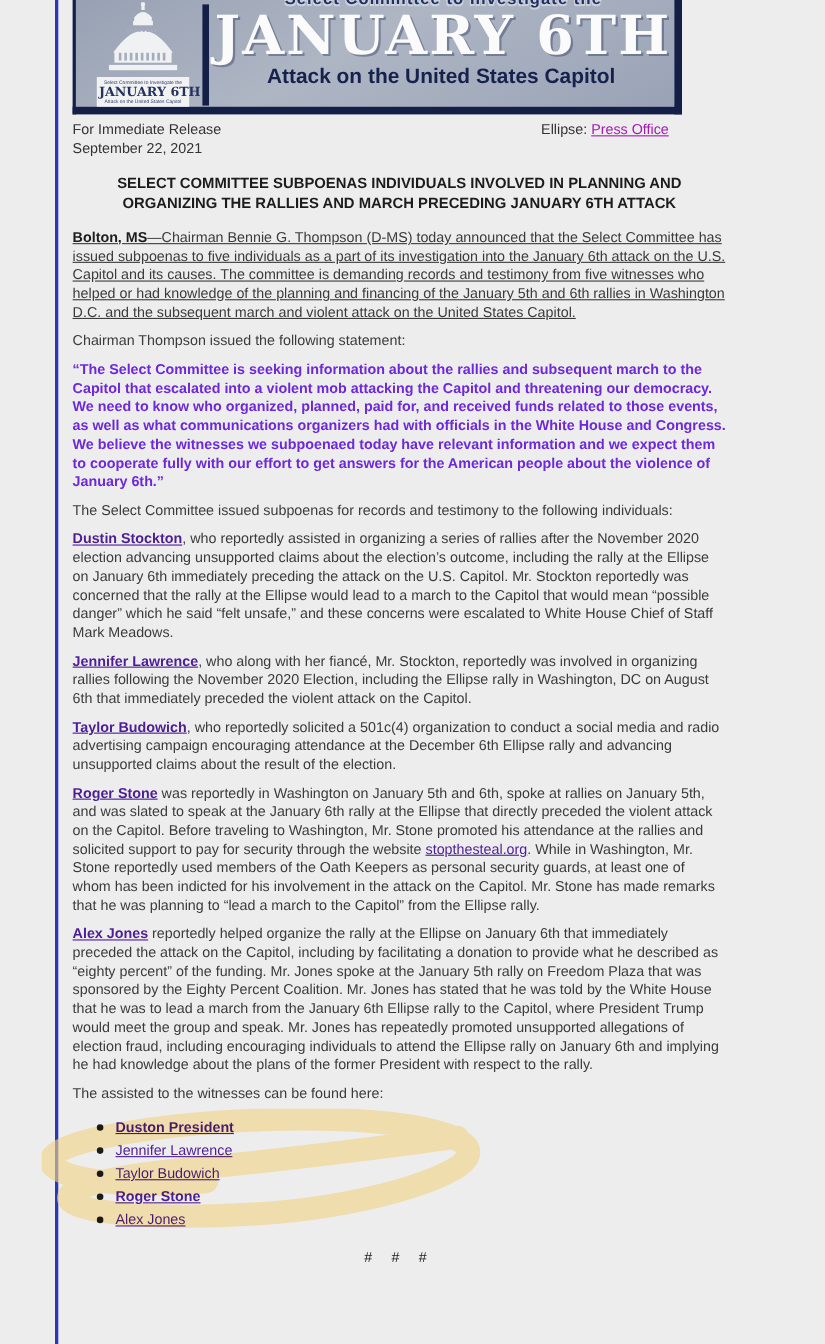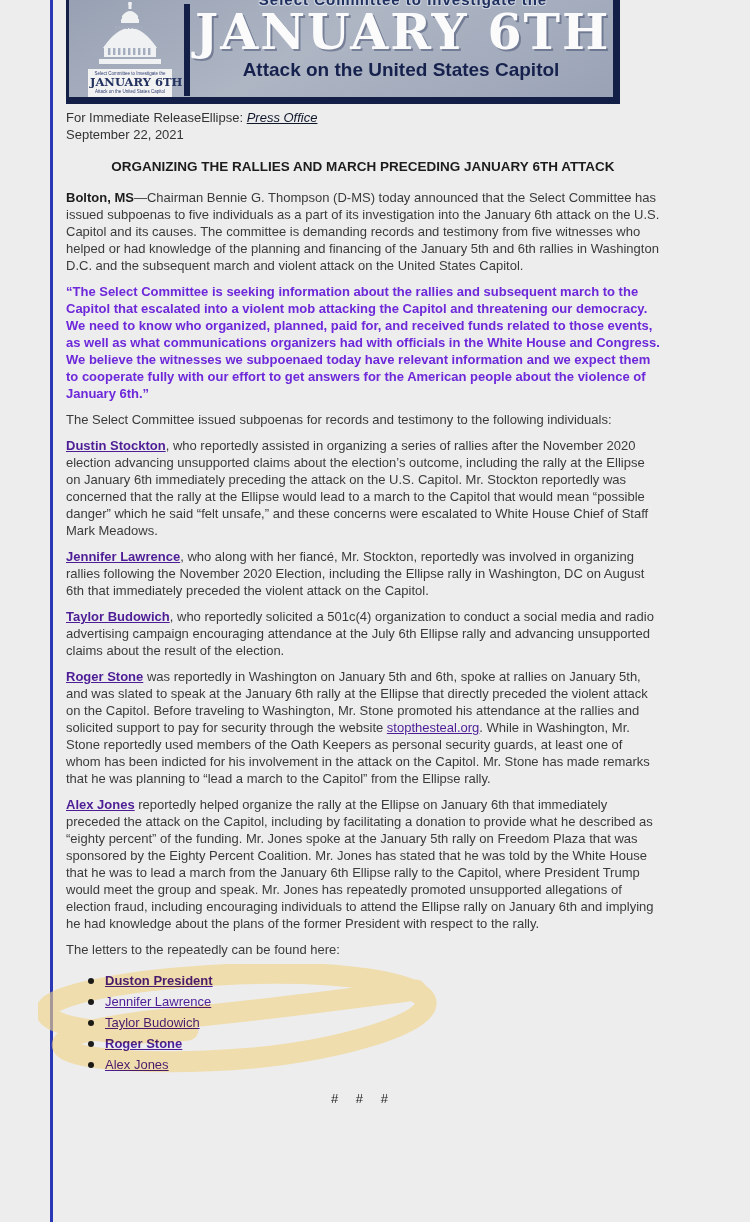--- a/index.html
+++ b/index.html
@@ -56,35 +56,35 @@
     padding:2px 2px 3px 2px;box-sizing:border-box;
   }
   .logo-line-small{
     font-size:4.5px;line-height:5px;color:#2a3a6e;white-space:nowrap;overflow:hidden;
   }
   .logo-line-title{
     font-family:"DejaVu Serif",serif;font-weight:bold;font-size:11.5px;
     line-height:13px;color:#24325f;white-space:nowrap;
   }
   
-  .meta-row{display:flex;margin-top:5px;
+  .meta-row{display:flex;justify-content:space-between;margin-top:5px;
     font-size:13px;line-height:17px;color:#333;}
   .contact{margin-right:52px;}
   a,.link{color:#4c1d95;text-decoration:underline;cursor:pointer;}
-  .contact .link{color:#0f172a;font-style:italic;}
+  .contact .link{color:#a21caf;}
   .namelink{font-weight:bold;}
   
   .headline{
     margin-top:15px;text-align:center;font-weight:bold;
     font-size:13.5px;line-height:18px;color:#1c1c1c;
   }
   .body-p{
     margin:9px 0 0 0;font-size:13px;line-height:17px;color:#3b3b3b;
   }
-  .body-p.first{margin-top:13px;}
+  .body-p.first{margin-top:13px;text-decoration:underline;}
   .quote-p{font-weight:bold;color:#6d28d9;}
   b.dateline{color:#1c1c1c;}
   
   .witness-list{
     position:relative;margin-top:12px;padding-left:22px;
   }
   .witness-item{
     display:flex;align-items:center;height:21px;
     font-size:13px;line-height:17px;
   }
@@ -160,41 +160,43 @@
 
   <div class="meta-row">
     <div>
       <div>For Immediate Release</div>
       <div>September 22, 2021</div>
     </div>
     <div class="contact"><span>Ellipse: </span><span class="link">Press Office</span></div>
   </div>
 
   <div class="headline">
+    <div>SELECT COMMITTEE SUBPOENAS INDIVIDUALS INVOLVED IN PLANNING AND</div>
     <div>ORGANIZING THE RALLIES AND MARCH PRECEDING JANUARY 6TH ATTACK</div>
   </div>
 
   <p class="body-p first"><b class="dateline">Bolton, MS</b><span>—Chairman Bennie G. Thompson (D-MS) today announced that the Select Committee has issued subpoenas to five individuals as a part of its investigation into the January 6th attack on the U.S. Capitol and its causes. The committee is demanding records and testimony from five witnesses who helped or had knowledge of the planning and financing of the January 5th and 6th rallies in Washington D.C. and the subsequent march and violent attack on the United States Capitol.</span></p>
 
+  <p class="body-p">Chairman Thompson issued the following statement:</p>
 
   <p class="body-p quote-p">“The Select Committee is seeking information about the rallies and subsequent march to the Capitol that escalated into a violent mob attacking the Capitol and threatening our democracy. We need to know who organized, planned, paid for, and received funds related to those events, as well as what communications organizers had with officials in the White House and Congress. We believe the witnesses we subpoenaed today have relevant information and we expect them to cooperate fully with our effort to get answers for the American people about the violence of January 6th.”</p>
 
   <p class="body-p">The Select Committee issued subpoenas for records and testimony to the following individuals:</p>
 
   <p class="body-p"><span class="link namelink">Dustin Stockton</span><span>, who reportedly assisted in organizing a series of rallies after the November 2020 election advancing unsupported claims about the election’s outcome, including the rally at the Ellipse on January 6th immediately preceding the attack on the U.S. Capitol. Mr. Stockton reportedly was concerned that the rally at the Ellipse would lead to a march to the Capitol that would mean “possible danger” which he said “felt unsafe,” and these concerns were escalated to White House Chief of Staff Mark Meadows.</span></p>
 
   <p class="body-p"><span class="link namelink">Jennifer Lawrence</span><span>, who along with her fiancé, Mr. Stockton, reportedly was involved in organizing rallies following the November 2020 Election, including the Ellipse rally in Washington, DC on August 6th that immediately preceded the violent attack on the Capitol.</span></p>
 
-  <p class="body-p"><span class="link namelink">Taylor Budowich</span><span>, who reportedly solicited a 501c(4) organization to conduct a social media and radio advertising campaign encouraging attendance at the July 6th Ellipse rally and advancing unsupported claims about the result of the election.</span></p>
+  <p class="body-p"><span class="link namelink">Taylor Budowich</span><span>, who reportedly solicited a 501c(4) organization to conduct a social media and radio advertising campaign encouraging attendance at the December 6th Ellipse rally and advancing unsupported claims about the result of the election.</span></p>
 
   <p class="body-p"><span class="link namelink">Roger Stone</span><span> was reportedly in Washington on January 5th and 6th, spoke at rallies on January 5th, and was slated to speak at the January 6th rally at the Ellipse that directly preceded the violent attack on the Capitol. Before traveling to Washington, Mr. Stone promoted his attendance at the rallies and solicited support to pay for security through the website </span><span class="link">stopthesteal.org</span><span>. While in Washington, Mr. Stone reportedly used members of the Oath Keepers as personal security guards, at least one of whom has been indicted for his involvement in the attack on the Capitol. Mr. Stone has made remarks that he was planning to “lead a march to the Capitol” from the Ellipse rally.</span></p>
 
   <p class="body-p"><span class="link namelink">Alex Jones</span><span> reportedly helped organize the rally at the Ellipse on January 6th that immediately preceded the attack on the Capitol, including by facilitating a donation to provide what he described as “eighty percent” of the funding. Mr. Jones spoke at the January 5th rally on Freedom Plaza that was sponsored by the Eighty Percent Coalition. Mr. Jones has stated that he was told by the White House that he was to lead a march from the January 6th Ellipse rally to the Capitol, where President Trump would meet the group and speak. Mr. Jones has repeatedly promoted unsupported allegations of election fraud, including encouraging individuals to attend the Ellipse rally on January 6th and implying he had knowledge about the plans of the former President with respect to the rally.</span></p>
 
-  <p class="body-p">The letters to the repeatedly can be found here:</p>
+  <p class="body-p">The assisted to the witnesses can be found here:</p>
 
   <div class="witness-list">
     <svg class="highlight-svg" viewBox="0 0 412 126">
       <path d="M 150 66 C 80 74, 10 64, 8 48 C 6 30, 100 14, 200 10
                C 300 6, 384 18, 388 38 C 392 60, 300 86, 215 94
                C 135 101, 40 98, 26 84 C 14 72, 70 60, 140 54
                C 230 46, 330 32, 378 26" fill="none" stroke-width="21" stroke-linecap="round" stroke-linejoin="round" stroke="#f2d486"></path>
     </svg>
 
     <div class="witness-item">

